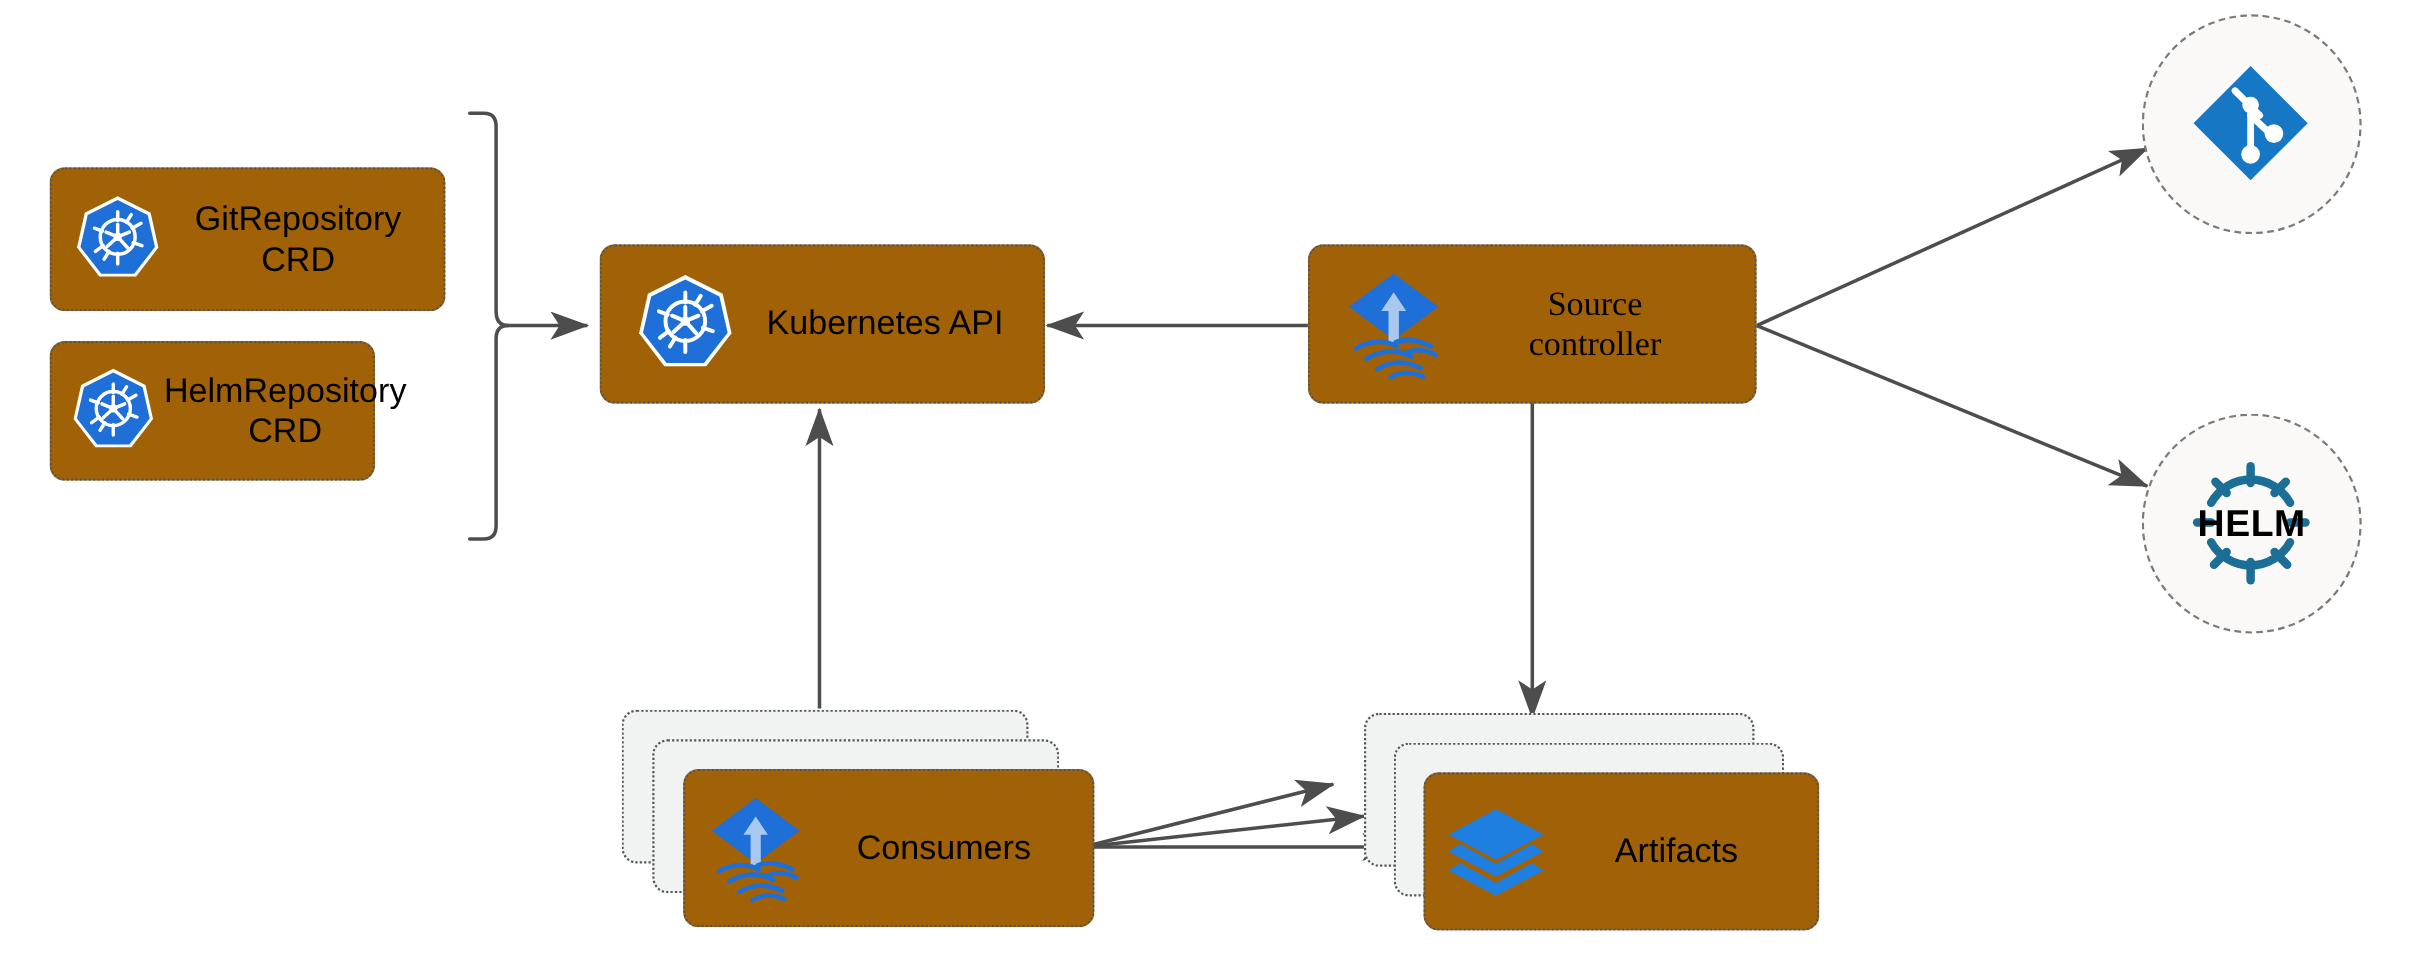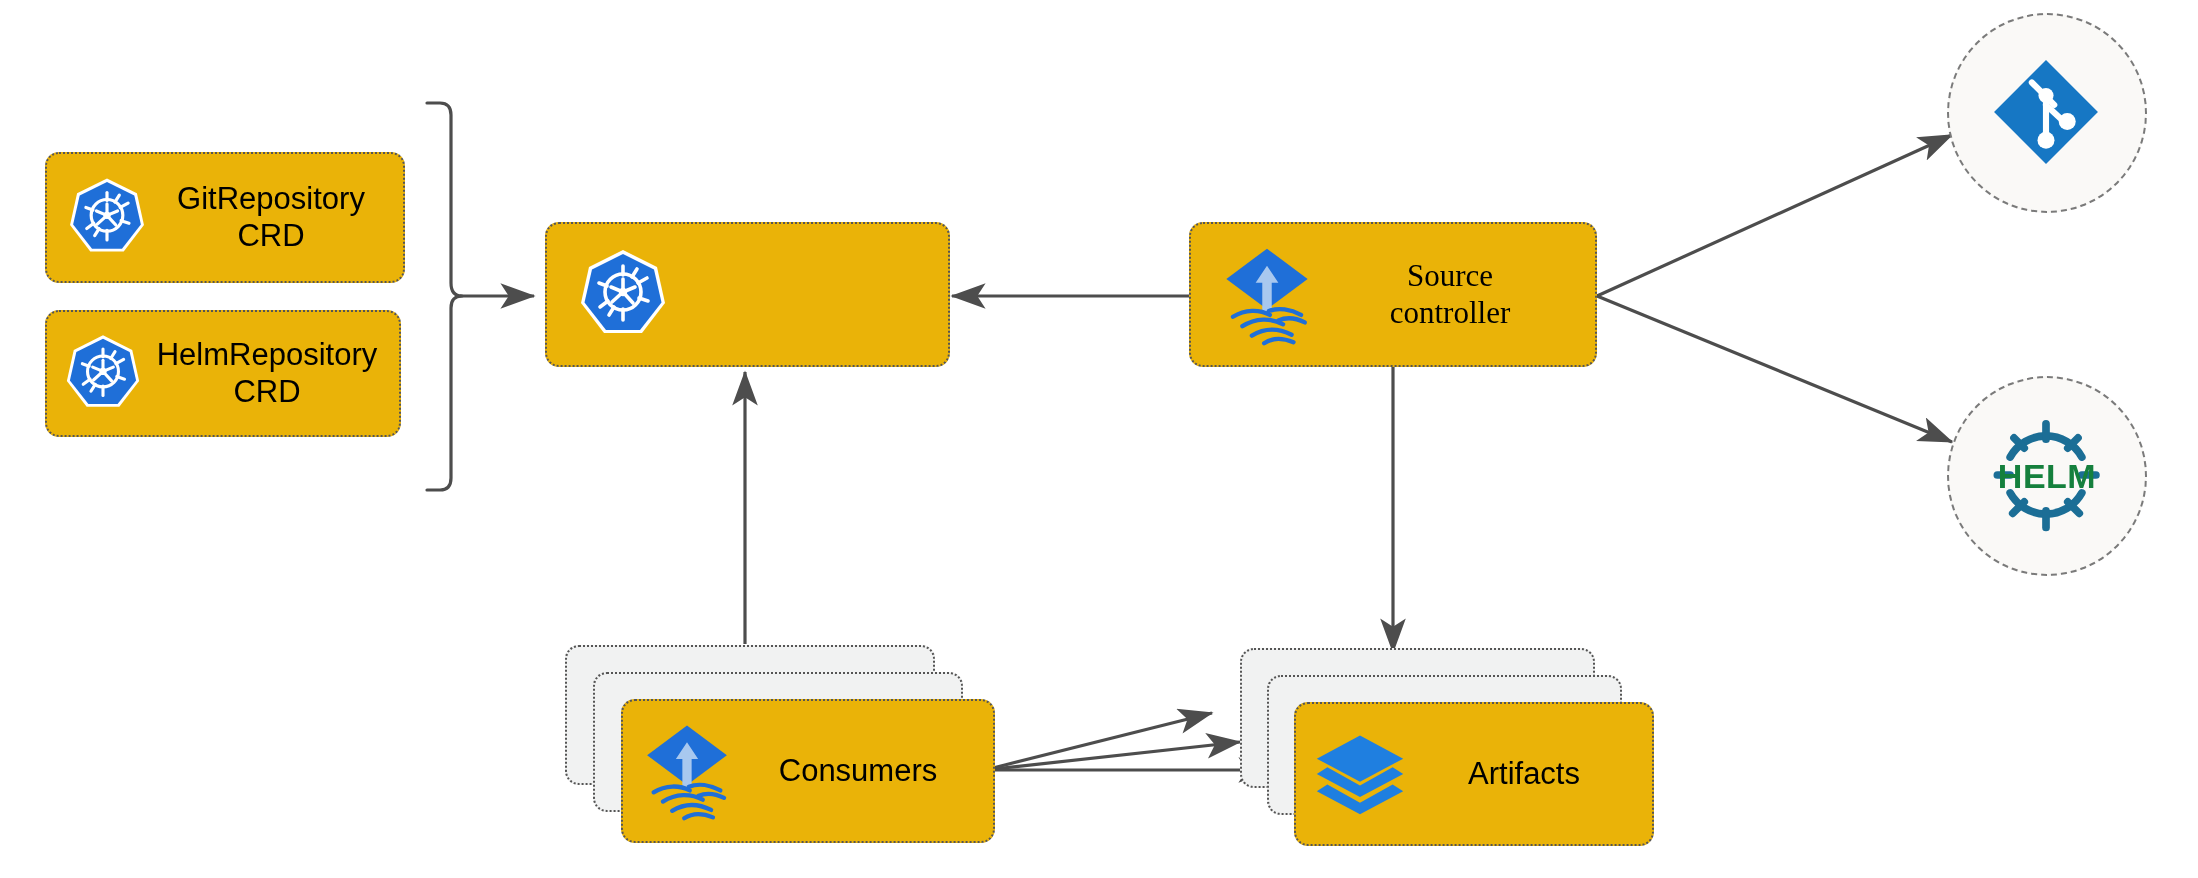--- a/index.html
+++ b/index.html
@@ -19,21 +19,21 @@
     position: absolute;
     left: 0;
     top: 0;
     width: 2198px;
     height: 878px;
     pointer-events: none;
   }
   .node {
     position: absolute;
     box-sizing: border-box;
-    background: #eab308;
+    background: #a16207;
     border: 2px dotted #555555;
     border-radius: 14px;
     display: flex;
     align-items: center;
     justify-content: flex-start;
   }
   .node-ghost {
     position: absolute;
     box-sizing: border-box;
     background: #f1f2f2;
@@ -121,21 +121,21 @@
           <line x1="50" y1="47" x2="39" y2="57"></line>
           <line x1="50" y1="47" x2="38" y2="42"></line>
         </g>
         <circle cx="50" cy="47" r="4.2" fill="#ffffff"></circle>
       </svg>
     </span>
     <span class="label crd-label">GitRepository
 CRD</span>
   </div>
 
-  <div class="node" style="left:45px; top:310px; width:356px; height:127px;">
+  <div class="node" style="left:45px; top:310px; width:296px; height:127px;">
     <span class="icon" style="width:92px; height:92px; margin-left:10px;">
       <svg viewBox="0 0 100 100" width="86" height="86" aria-hidden="true">
         <polygon points="50,5 84,22 92,58 69,88 31,88 8,58 16,22" fill="#ffffff"></polygon>
         <polygon points="50,9 81,24.5 88.5,57.5 67,85 33,85 11.5,57.5 19,24.5" fill="#1f6fd8"></polygon>
         <g fill="none" stroke="#ffffff" stroke-width="3.6" stroke-linecap="round">
           <circle cx="50" cy="47" r="18"></circle>
           <line x1="50" y1="21" x2="50" y2="30"></line>
           <line x1="50" y1="64" x2="50" y2="75"></line>
           <line x1="26" y1="38" x2="34" y2="41"></line>
           <line x1="66" y1="53" x2="75" y2="56"></line>
@@ -173,20 +173,21 @@
           <line x1="59" y1="32" x2="64" y2="24"></line>
           <line x1="50" y1="34" x2="50" y2="47"></line>
           <line x1="50" y1="47" x2="62" y2="42"></line>
           <line x1="50" y1="47" x2="60" y2="58"></line>
           <line x1="50" y1="47" x2="39" y2="57"></line>
           <line x1="50" y1="47" x2="38" y2="42"></line>
         </g>
         <circle cx="50" cy="47" r="4.2" fill="#ffffff"></circle>
       </svg>
     </span>
+    <span class="label">Kubernetes API</span>
   </div>
 
   <div class="node" style="left:1189px; top:222px; width:408px; height:145px;font-family:Liberation Serif, serif;">
     <span class="icon" style="width:104px; height:104px; margin-left:24px;">
       <svg viewBox="0 0 100 110" width="100" height="104" aria-hidden="true">
         <polygon points="50,6 93,38 50,70 7,38" fill="#1f6fd8"></polygon>
         <path d="M50,24 L62,42 L55,42 L55,72 L45,72 L45,42 L38,42 Z" fill="#a8c8ef"></path>
         <g stroke="#1f6fd8" stroke-width="4.6" fill="none" stroke-linecap="round">
           <path d="M14,78 C27,70 42,70 53,76"></path>
           <path d="M24,88 C38,79 54,79 67,86"></path>
@@ -263,17 +264,17 @@
           <line x1="50" y1="10" x2="50" y2="22"></line>
           <line x1="50" y1="78" x2="50" y2="91"></line>
           <line x1="25" y1="21" x2="33" y2="29"></line>
           <line x1="67" y1="71" x2="76" y2="80"></line>
           <line x1="75" y1="21" x2="67" y2="29"></line>
           <line x1="33" y1="71" x2="24" y2="80"></line>
           <line x1="12" y1="50" x2="22" y2="50"></line>
           <line x1="78" y1="50" x2="89" y2="50"></line>
         </g>
       </svg>
-      <span style="position:absolute; left:0; top:0; width:130px; height:130px; display:flex; align-items:center; justify-content:center; color:#15803d; font-weight:bold; font-size:34px; letter-spacing:0.5px; font-family:'Liberation Sans', sans-serif;">HELM</span>
+      <span style="position:absolute; left:0; top:0; width:130px; height:130px; display:flex; align-items:center; justify-content:center; color:#000000; font-weight:bold; font-size:34px; letter-spacing:0.5px; font-family:'Liberation Sans', sans-serif;">HELM</span>
     </span>
   </div>
 
 </div>
 
 </body></html>

